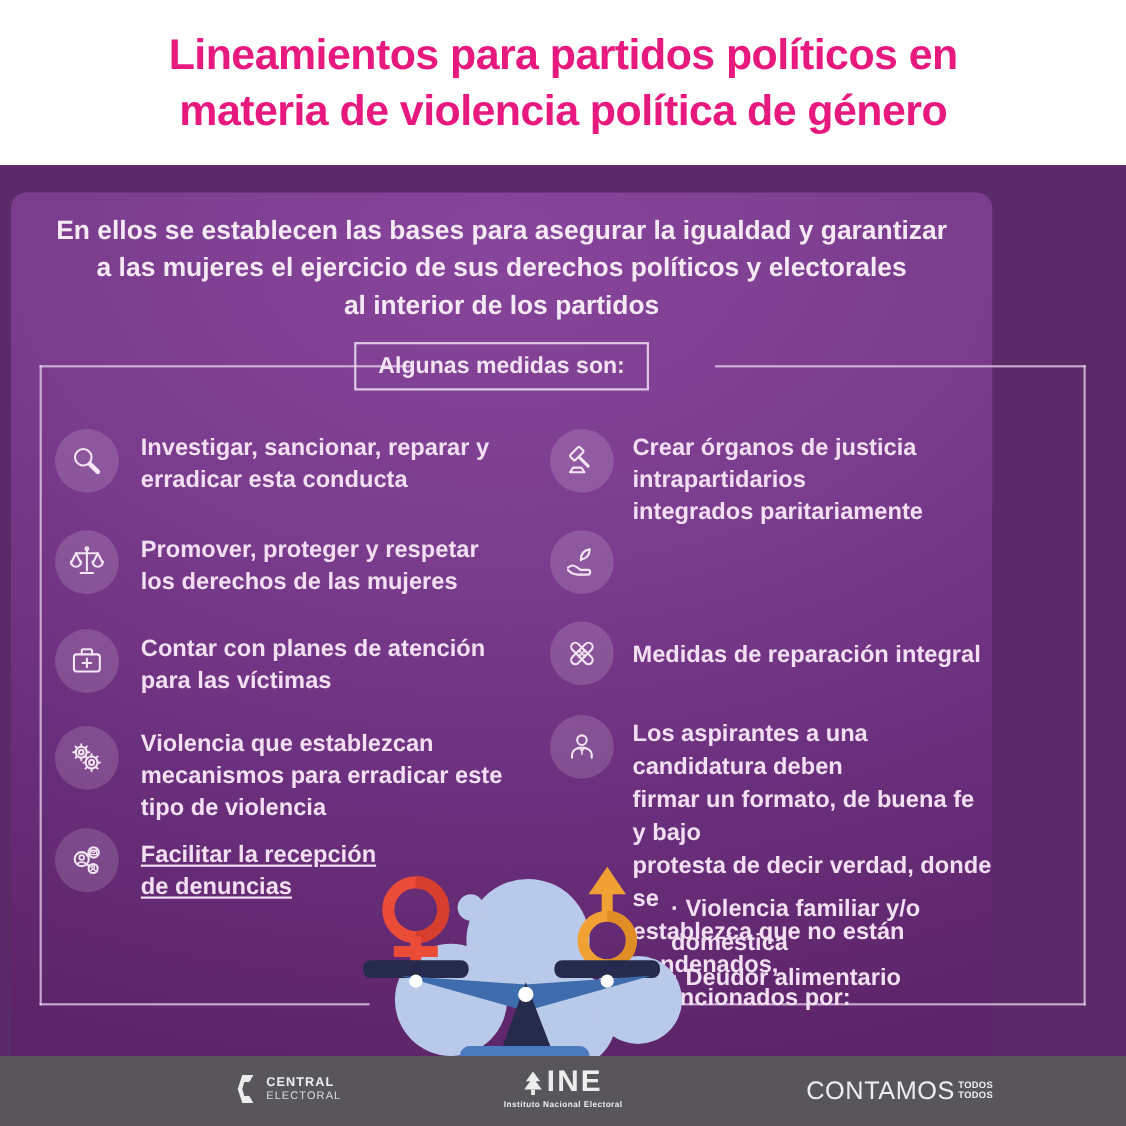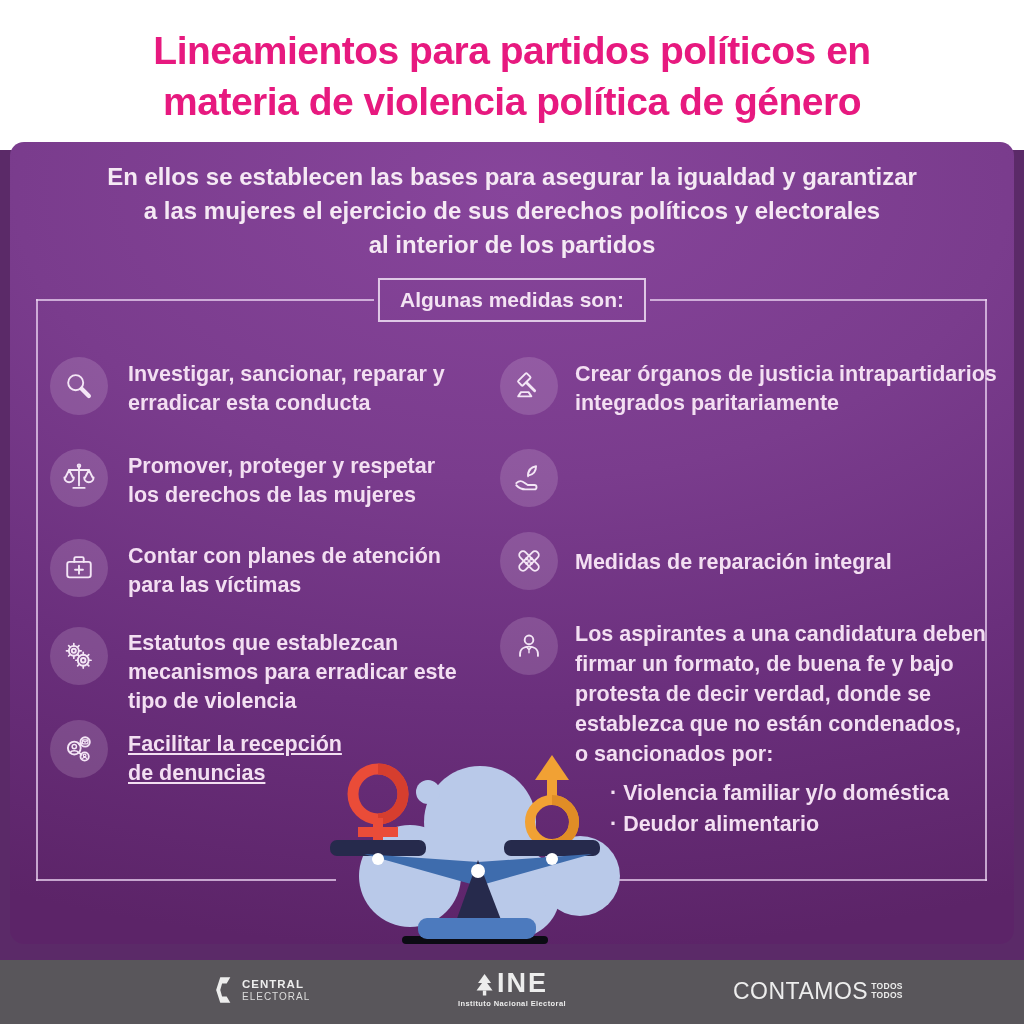--- a/index.html
+++ b/index.html
@@ -10,21 +10,21 @@
   }
   .header{
     position:absolute;left:0;top:0;width:1024px;height:150px;background:#ffffff;
     display:flex;align-items:center;justify-content:center;
   }
   .title{
     color:#E7197F;font-size:39px;font-weight:800;text-align:center;
     line-height:51px;white-space:pre-line;letter-spacing:-0.5px;margin-top:2px;
   }
   .panel{
-    position:absolute;left:10px;top:142px;width:1004px;height:802px;border-radius:14px;
+    position:absolute;left:10px;top:175px;width:892px;height:802px;border-radius:14px;
     background:radial-gradient(130% 95% at 50% 6%, #87459B 0%, #7A3C8D 38%, #6A2F7C 68%, #5C2468 100%);
   }
   .intro{
     position:absolute;top:18px;left:0;width:100%;text-align:center;
     color:#F5E9F4;font-size:24px;font-weight:700;line-height:34px;white-space:pre-line;
   }
   .label-box{
     position:absolute;top:136px;left:50%;transform:translateX(-50%);
     border:2px solid rgba(240,224,244,0.85);padding:8px 20px;
     color:#F3E3F3;font-size:21px;font-weight:700;z-index:2;white-space:nowrap;
@@ -137,21 +137,21 @@
   <div class="icon-circle ic-l4">
     <svg class="mi" width="32" height="32" viewBox="0 0 34 34">
       <circle cx="11.5" cy="11.5" r="5.3"></circle>
         <circle cx="11.5" cy="11.5" r="2.2"></circle>
       <path d="M16.8,11.5 h2.5 M6.2,11.5 h-2.5 M11.5,6.2 v-2.5 M11.5,16.8 v2.5 M15.2,7.8 l1.8,-1.8 M7.8,7.8 L6,6 M15.2,15.2 l1.8,1.8 M7.8,15.2 L6,17" stroke-width="1.8"></path>
       <circle cx="21.5" cy="21.5" r="5.8"></circle>
         <circle cx="21.5" cy="21.5" r="2.4"></circle>
       <path d="M27.3,21.5 h2.5 M15.7,21.5 h-2 M21.5,15.7 v-2.5 M21.5,27.3 v2.5 M25.6,17.4 l1.8,-1.8 M17.4,17.4 l-1.8,-1.8 M25.6,25.6 l1.8,1.8 M17.4,25.6 l-1.8,1.8" stroke-width="1.8"></path>
     </svg>
   </div>
-  <div class="item-text tx-l4">Estatutos que establezcan
+  <div class="item-text tx-l4">Violencia que establezcan
 mecanismos para erradicar este
 tipo de violencia</div>
 
   <div class="icon-circle ic-l5">
     <svg class="mi" width="32" height="32" viewBox="0 0 34 34">
       <circle cx="12" cy="16" r="6.8"></circle>
       <circle cx="12" cy="14.4" r="2.3" stroke-width="1.6"></circle>
       <path d="M8,20.8 c0.8,-2.6 7.2,-2.6 8,0" stroke-width="1.6"></path>
       <circle cx="23.5" cy="9.5" r="5"></circle>
       <rect x="20.6" y="7.4" width="5.8" height="4.2" rx="0.7" stroke-width="1.3"></rect>

